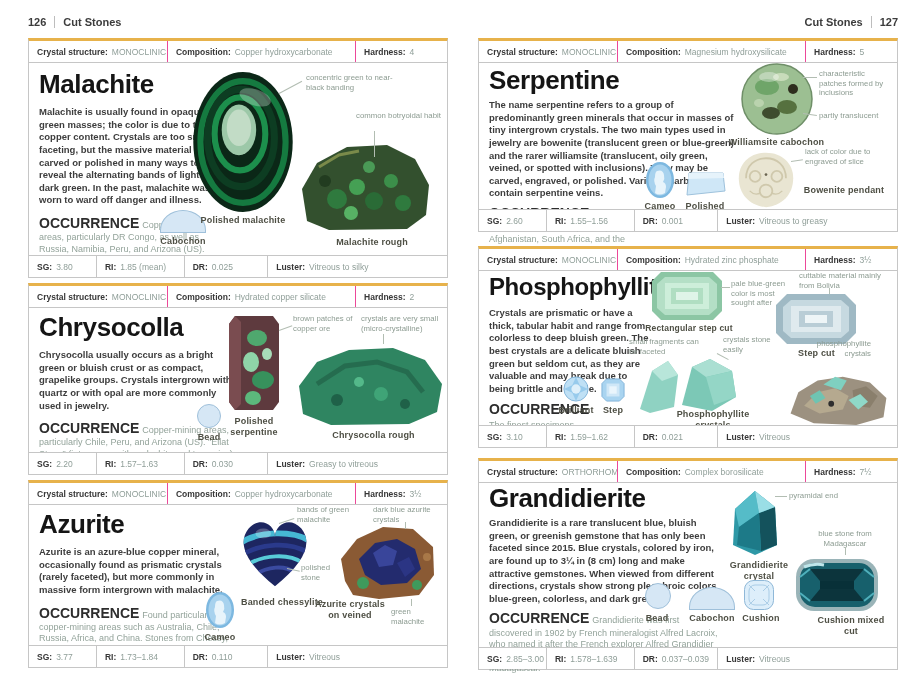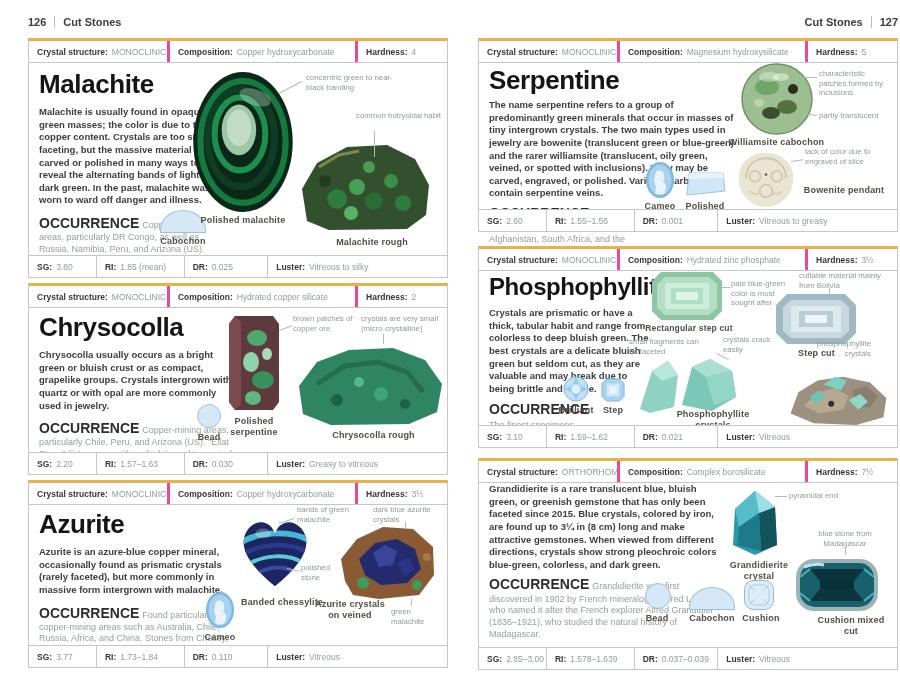--- a/index.html
+++ b/index.html
@@ -6,21 +6,21 @@
   body{width:900px;height:675px;position:relative;overflow:hidden;
        font-family:"Liberation Sans","DejaVu Sans",sans-serif;color:#3a3a3a;}
   .page{position:absolute;top:14px;width:420px;}
   .page-header{height:16px;margin-bottom:8px;font-size:11px;font-weight:bold;color:#3c3c3c;
                display:flex;align-items:center;gap:8px;}
   .page-header.right{justify-content:flex-end;}
   .hdr-div{display:inline-block;width:1px;height:12px;background:#bdbdbd;}
   .panel{position:relative;border:1px solid #c6c6c6;border-top:3px solid #e7b24b;background:#fff;box-sizing:border-box;}
   .info-bar{display:flex;height:22px;border-bottom:1px solid #c6c6c6;font-size:8.5px;box-sizing:border-box;}
   .info-cell{display:flex;align-items:center;gap:4px;padding:4px 8px;box-sizing:border-box;white-space:nowrap;overflow:hidden;}
-  .info-cell + .info-cell{border-left:3px solid #ec4899;}
+  .info-cell + .info-cell{border-left:1px solid #ec4899;}
   .w-cs{width:33%}.w-comp{width:45%}.w-hard{width:22%}
   .stats-bar{position:absolute;left:0;right:0;bottom:0;height:22px;border-top:1px solid #c6c6c6;
              display:flex;font-size:8.5px;background:#fff;box-sizing:border-box;}
   .stat{display:flex;align-items:center;gap:4px;padding:0 8px;box-sizing:border-box;white-space:nowrap;overflow:hidden;}
   .stat + .stat{border-left:1px solid #c6c6c6;}
   .s-sg{width:16%}.s-ri{width:21%}.s-dr{width:20%}.s-lu{width:43%}
   .lbl{font-weight:bold;color:#373737;}
   .val{color:#8f9e98;}
   .panel-body{position:relative;}
   .text-col{position:absolute;}
@@ -417,21 +417,21 @@
           <path d="M12 1 L70 1 L81 12 L81 40 L70 51 L12 51 L1 40 L1 12 Z" fill="#9fb9c4"></path>
           <path d="M16 7 L66 7 L74 14 L74 38 L66 45 L16 45 L8 38 L8 14 Z" fill="#c6d9e0"></path>
           <rect x="16" y="13" width="50" height="26" fill="#dfeaee"></rect>
           <rect x="24" y="18" width="34" height="16" fill="#b9cdd6"></rect>
           <rect x="30" y="22" width="22" height="8" fill="#eef5f7"></rect>
         </svg>
       </div>
       <div class="lv" style="left:350px;top:17px;height:6px"></div>
       <div class="caption" style="left:310px;top:77px;width:55px">Step cut</div>
       <div class="ann" style="left:150px;top:66px;width:74px">small fragments can be faceted</div>
-      <div class="ann" style="left:244px;top:64px;width:58px">crystals crack easily</div>
+      <div class="ann" style="left:244px;top:64px;width:58px">crystals stone easily</div>
       <div class="lh" style="left:238px;top:82px;width:13px;transform:rotate(28deg)"></div>
       <div class="fig" style="left:155px;top:86px;width:108px;height:58px">
         <svg viewBox="0 0 108 58">
           <path d="M6 52 L18 14 L34 4 L44 18 L40 50 L16 56 Z" fill="#8fd2c2"></path>
           <path d="M18 14 L34 4 L44 18 L28 24 Z" fill="#b8e6da"></path>
           <path d="M48 48 L58 10 L76 2 L98 14 L102 40 L78 54 Z" fill="#7cc8b6"></path>
           <path d="M58 10 L76 2 L98 14 L72 20 Z" fill="#aadfd2"></path>
           <path d="M72 20 L98 14 L102 40 L80 48 Z" fill="#94d6c6"></path>
         </svg>
       </div>
@@ -495,20 +495,21 @@
           <span class="lbl">Composition:</span>
           <span class="val">Complex borosilicate</span>
         </div>
       <div class="info-cell w-hard">
           <span class="lbl">Hardness:</span>
           <span class="val">7½</span>
         </div>
     </div>
     <div class="panel-body" style="height:166px">
       <div class="text-col" style="left:10px;top:0;width:236px">
+        <h2 class="entry-title" style="margin-bottom:3px">Grandidierite</h2>
         <p class="body-text" style="margin-bottom:4px">Grandidierite is a rare translucent blue, bluish green, or greenish gemstone that has only been faceted since 2015. Blue crystals, colored by iron, are found up to 3¼ in (8 cm) long and make attractive gemstones. When viewed from different directions, crystals show strong pleochroic colors blue-green, colorless, and dark green.</p>
         <p class="occ" style="width:236px"><span class="occ-label">OCCURRENCE</span><span>Grandidierite was first discovered in 1902 by French mineralogist Alfred Lacroix, who named it after the French explorer Alfred Grandidier (1836–1921), who studied the natural history of Madagascar.</span></p>
       </div>
       <div class="fig" style="left:246px;top:4px;width:58px;height:70px">
         <svg viewBox="0 0 58 70">
           <path d="M10 22 L30 4 L50 20 L52 58 L30 68 L8 58 Z" fill="#2e98a6"></path>
           <path d="M10 22 L30 4 L34 26 L14 40 Z" fill="#55bcc8"></path>
           <path d="M34 26 L50 20 L52 58 L36 64 Z" fill="#14525c"></path>
           <path d="M14 40 L34 26 L36 64 L12 58 Z" fill="#1d7a88"></path>
           <path d="M30 4 L50 20 L34 26 Z" fill="#9adee6"></path>

